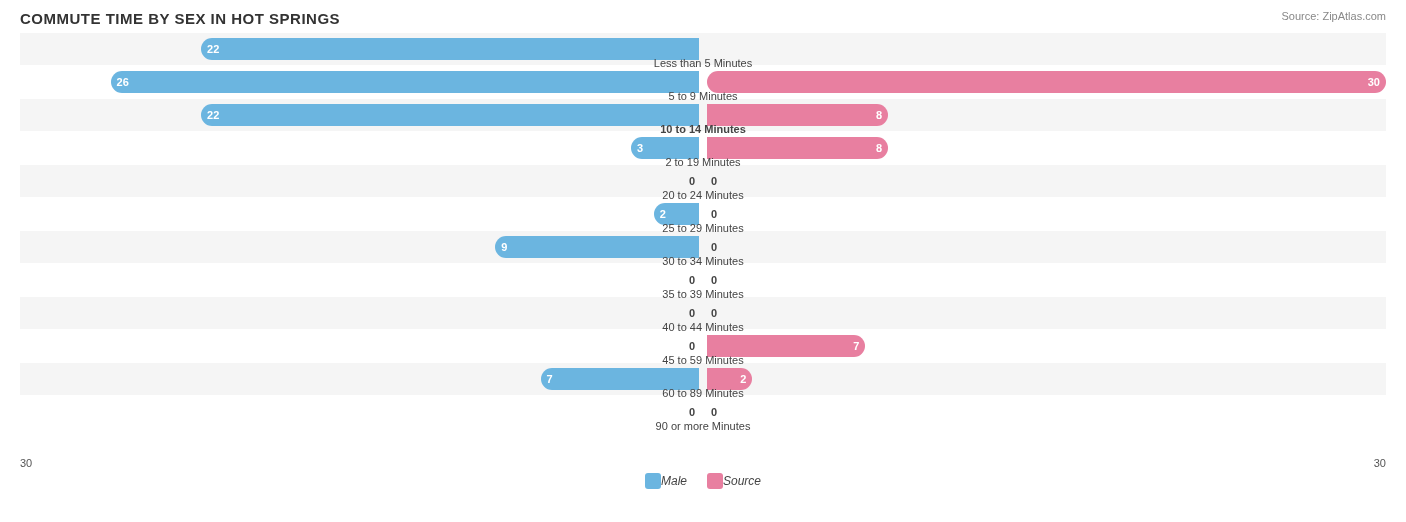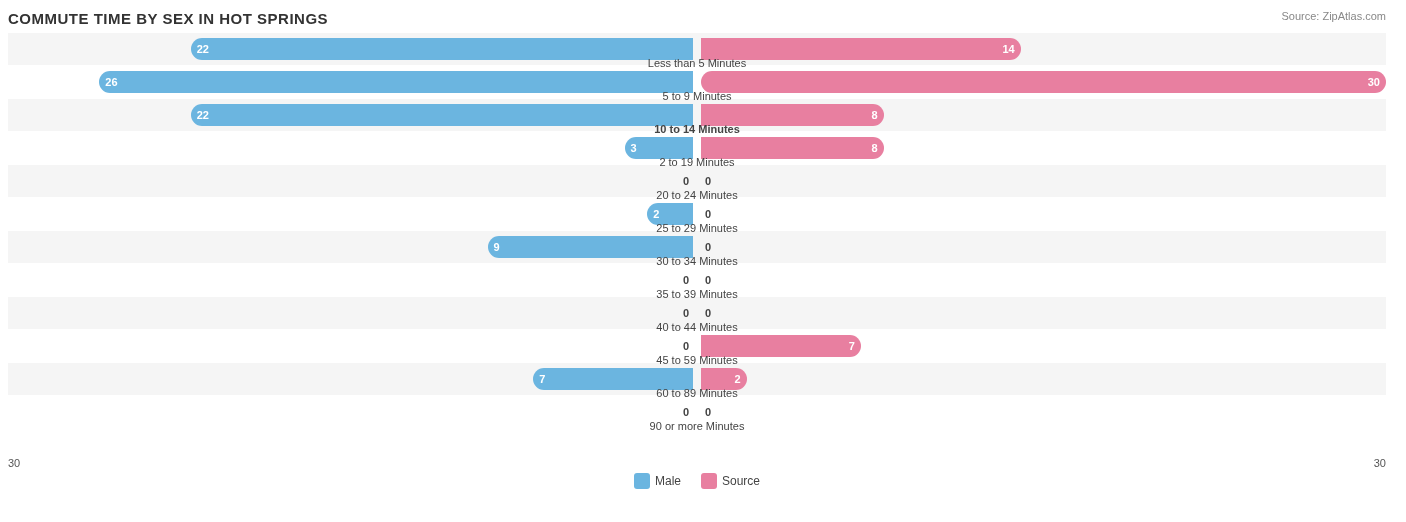--- a/index.html
+++ b/index.html
@@ -7,21 +7,21 @@
       font-family: Arial, sans-serif;
       background: #fff;
       width: 1406px;
       height: 522px;
       overflow: hidden;
       position: relative;
     }
     .chart-container {
       width: 1406px;
       height: 522px;
-      padding: 10px 20px 30px 8px;
+      padding: 10px 20px 30px 20px;
       position: relative;
     }
     .chart-title {
       font-size: 15px;
       font-weight: bold;
       text-transform: uppercase;
       color: #333;
       margin-bottom: 6px;
       letter-spacing: 0.5px;
     }
@@ -135,21 +135,21 @@
       justify-content: center;
       align-items: center;
       gap: 20px;
       margin-top: 4px;
       font-size: 12px;
       color: #444;
     }
     .legend-item {
       display: flex;
       align-items: center;
-      gap: 5px;
+      font-style: italic;
     }
     .legend-swatch {
       width: 16px;
       height: 16px;
       border-radius: 3px;
     }
   </style>
 </head>
 <body>
 
@@ -158,25 +158,20 @@
   <div class="source-text">Source: ZipAtlas.com</div>
 
   <div class="chart-area" id="chart-area">
   <div class="row" style="background: rgb(245, 245, 245);">
         <div class="left-section">
           <div class="bar-male" style="width: 73.3333%;">
             <span class="bar-value-left">22</span>
           </div>
         </div>
         <div class="label-center" style="position: absolute; left: 50%; transform: translateX(-50%); z-index: 10; font-size: 11px; color: rgb(68, 68, 68); white-space: nowrap;">Less than 5 Minutes</div>
-        <div class="right-section">
-          <div class="bar-female" style="width: 46.6667%;">
-            <span class="bar-value-right">14</span>
-          </div>
-        </div>
       </div>
       <div class="row" style="background: rgb(255, 255, 255);">
         <div class="left-section">
           <div class="bar-male" style="width: 86.6667%;">
             <span class="bar-value-left">26</span>
           </div>
         </div>
         <div class="label-center" style="position: absolute; left: 50%; transform: translateX(-50%); z-index: 10; font-size: 11px; color: rgb(68, 68, 68); white-space: nowrap;">5 to 9 Minutes</div>
         <div class="right-section">
           <div class="bar-female" style="width: 100%; border-radius: 11px;">

